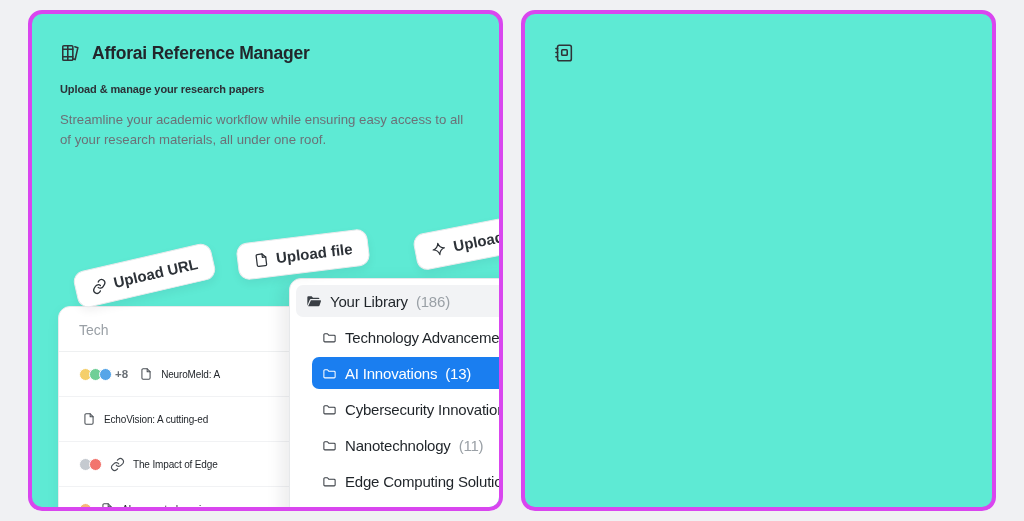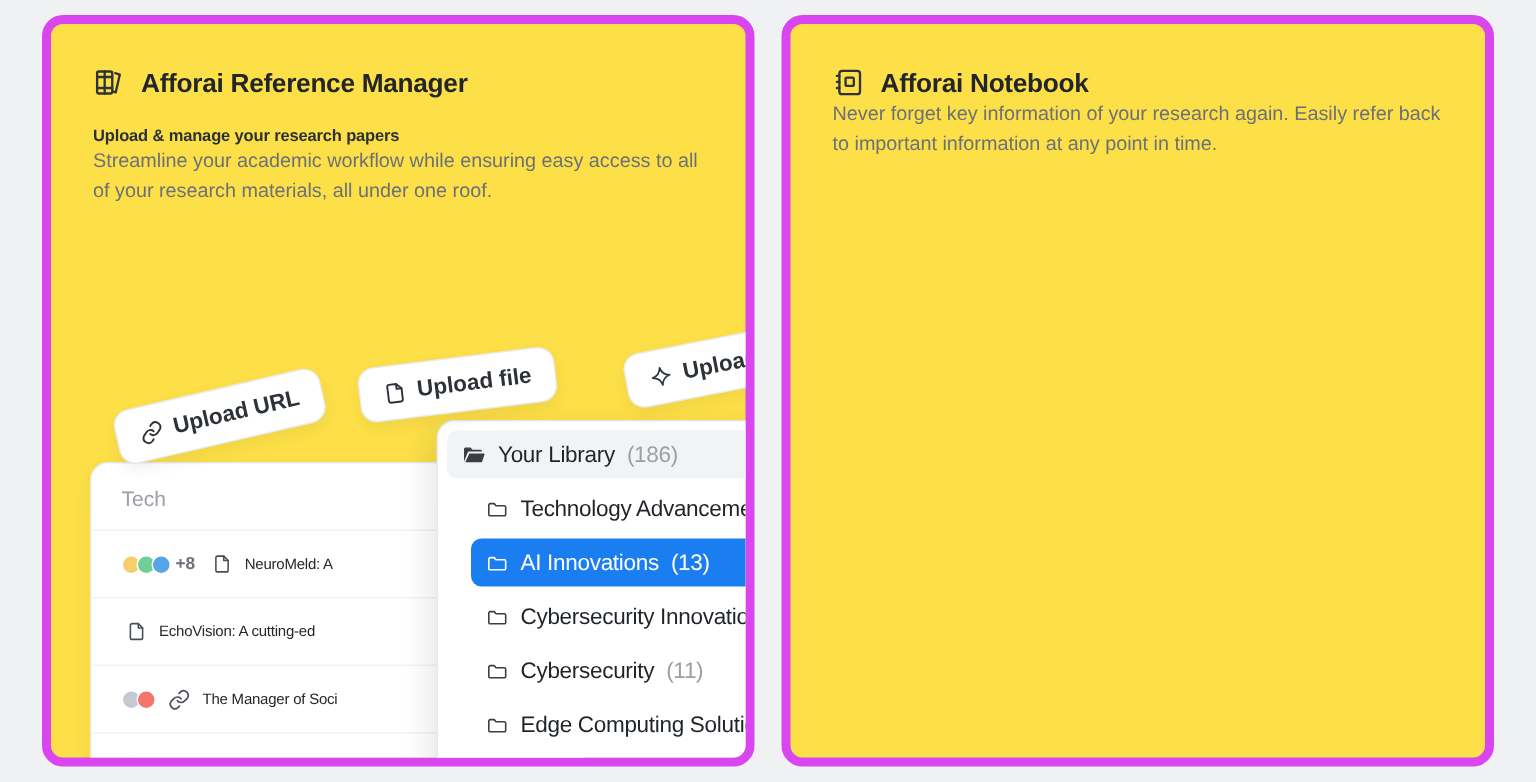--- a/index.html
+++ b/index.html
@@ -7,34 +7,34 @@
     width: 1024px; height: 521px;
     background: #f0f1f3;
     font-family: "Liberation Sans", sans-serif;
     overflow: hidden;
   }
   .page { position: relative; width: 1024px; height: 521px; display: flex; gap: 18px; padding: 10px 28px; }
 
   .card {
     position: relative;
     flex: 1 1 0;
-    background: #fde047;
-    border: 6px solid #d946ef;
+    background: #5eead4;
+    border: 4px solid #d946ef;
     border-radius: 14px;
     overflow: hidden;
   }
 
   
   .card-head { padding: 28px 28px 0 28px; }
   .title-row { display: flex; align-items: center; gap: 10px; }
   .title-icon { width: 22px; height: 22px; color: #2f3337; flex: 0 0 auto; }
   .title-icon svg { display: block; }
   .card-title { font-size: 17.5px; font-weight: 700; color: #22262b; letter-spacing: -0.2px; }
   .card-sub { margin-top: 19px; font-size: 11px; font-weight: 700; color: #2c3137; letter-spacing: -0.1px; }
-  .card-desc { font-size: 13.2px; line-height: 1.55; color: #6b7177; max-width: 410px; }
+  .card-desc { margin-top: 15px; font-size: 13.2px; line-height: 1.55; color: #6b7177; max-width: 410px; }
 
   
   .pill {
     position: absolute;
     display: flex; align-items: center; gap: 7px;
     background: #ffffff;
     border: 1px solid #e9eaec;
     border-radius: 11px;
     padding: 9px 15px;
     font-size: 15px; font-weight: 600; color: #2d3238;
@@ -145,21 +145,21 @@
         <span class="dots">
           <span class="dot" style="background:#c5cad0"></span>
           <span class="dot" style="background:#f2756e"></span>
         </span>
         <span class="ft-icon">
           <svg width="15" height="15" viewBox="0 0 24 24" fill="none" stroke="currentColor" stroke-width="1.8" stroke-linecap="round" stroke-linejoin="round">
               <path d="M10 13a5 5 0 0 0 7.5.5l3-3a5 5 0 0 0-7-7l-1.7 1.7"></path>
               <path d="M14 11a5 5 0 0 0-7.5-.5l-3 3a5 5 0 0 0 7 7l1.7-1.7"></path>
             </svg>
         </span>
-        <span class="ft-name">The Manager of Soci</span>
+        <span class="ft-name">The Impact of Edge</span>
       </div>
 
       <div class="ft-row">
         <span class="dots">
           <span class="dot" style="background:#f6b779"></span>
         </span>
         <span class="ft-icon">
           <svg width="14" height="14" viewBox="0 0 24 24" fill="none" stroke="currentColor" stroke-width="1.8" stroke-linecap="round" stroke-linejoin="round">
               <path d="M14 3H7a2 2 0 0 0-2 2v14a2 2 0 0 0 2 2h10a2 2 0 0 0 2-2V8z"></path>
               <path d="M14 3v5h5"></path>
@@ -211,21 +211,21 @@
         <span>Cybersecurity Innovations</span>
         <span class="lib-count"></span>
       </div>
 
       <div class="lib-row child">
         <span class="lib-icon">
           <svg width="15" height="15" viewBox="0 0 24 24" fill="none" stroke="currentColor" stroke-width="1.7" stroke-linejoin="round">
               <path d="M3 7.5A1.5 1.5 0 0 1 4.5 6h4.2l2 2.3h8.8A1.5 1.5 0 0 1 21 9.8v7.7a1.5 1.5 0 0 1-1.5 1.5h-15A1.5 1.5 0 0 1 3 17.5z"></path>
             </svg>
         </span>
-        <span>Cybersecurity</span>
+        <span>Nanotechnology</span>
         <span class="lib-count">(11)</span>
       </div>
 
       <div class="lib-row child">
         <span class="lib-icon">
           <svg width="15" height="15" viewBox="0 0 24 24" fill="none" stroke="currentColor" stroke-width="1.7" stroke-linejoin="round">
               <path d="M3 7.5A1.5 1.5 0 0 1 4.5 6h4.2l2 2.3h8.8A1.5 1.5 0 0 1 21 9.8v7.7a1.5 1.5 0 0 1-1.5 1.5h-15A1.5 1.5 0 0 1 3 17.5z"></path>
             </svg>
         </span>
         <span>Edge Computing Solutions</span>
@@ -266,20 +266,18 @@
   <div class="card">
     <div class="card-head">
       <div class="title-row">
         <span class="title-icon">
           <svg width="22" height="22" viewBox="0 0 24 24" fill="none" stroke="currentColor" stroke-width="1.7" stroke-linecap="round" stroke-linejoin="round">
             <rect x="5" y="3.5" width="15" height="17" rx="2"></rect>
             <rect x="9.5" y="8.5" width="6" height="6" rx="1"></rect>
             <path d="M5 7.2H3.2M5 11.5H3.2M5 16H3.2"></path>
           </svg>
         </span>
-        <span class="card-title">Afforai Notebook</span>
-      </div>
-      <div class="card-desc">Never forget key information of your research again. Easily refer back to important information at any point in time.</div>
+      </div>
     </div>
 
   </div>
 
 </div>
 
 </body></html>

